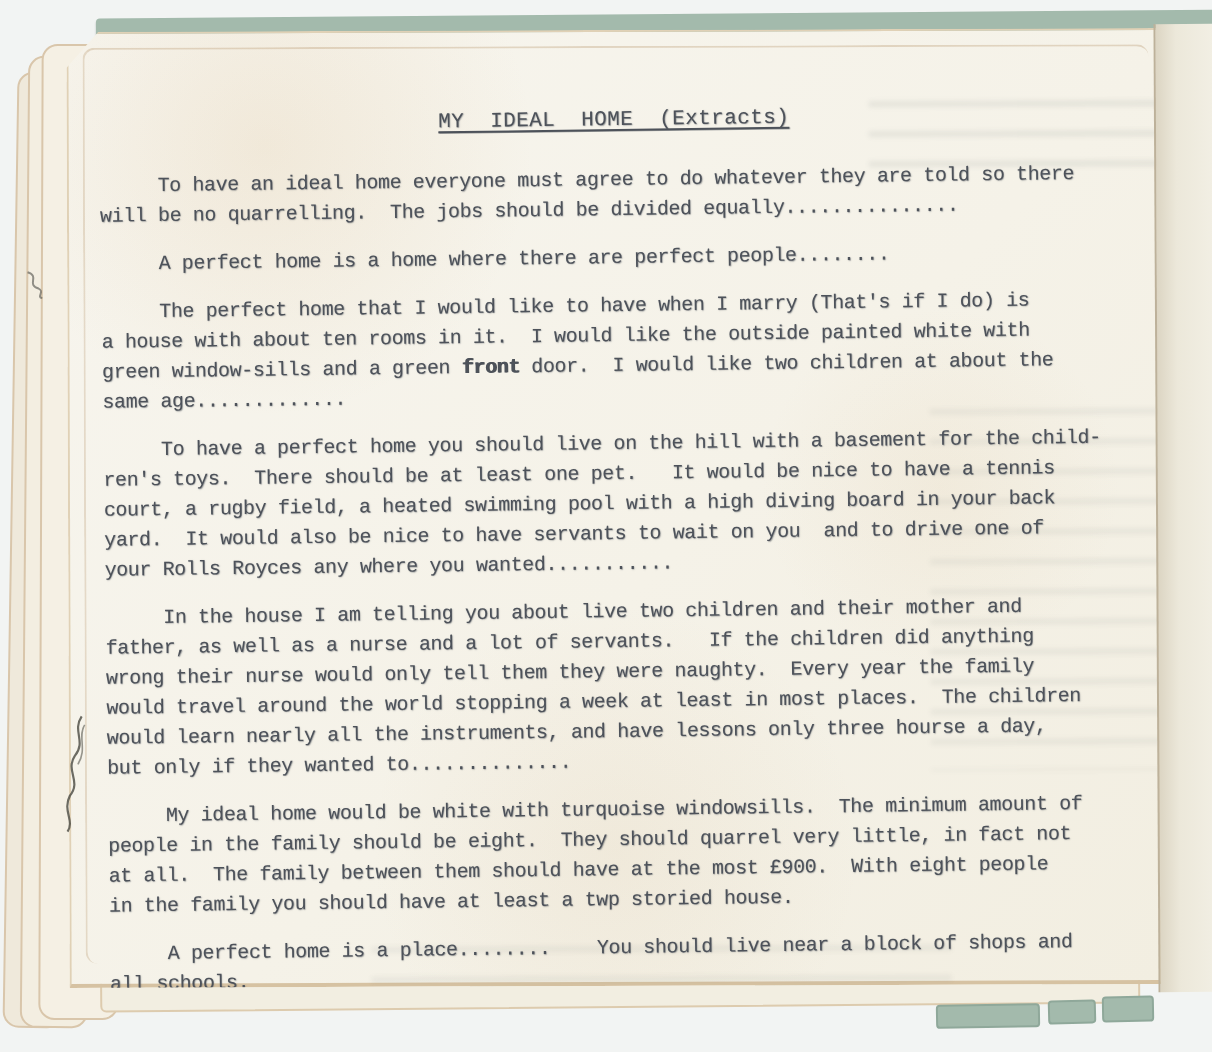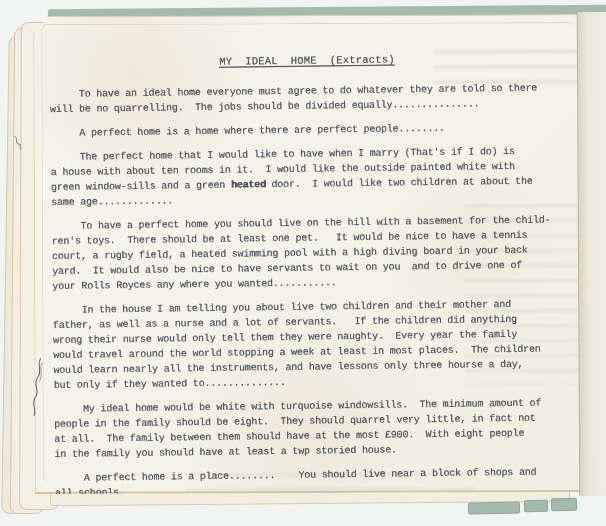--- a/index.html
+++ b/index.html
@@ -123,21 +123,21 @@
     <div class="ghost g2"></div>
     <div class="ghost g3"></div>
 
     <div class="text-block">
       <h1 class="doc-title">MY  IDEAL  HOME  (Extracts)</h1>
       <p class="para">     To have an ideal home everyone must agree to do whatever they are told so there
 will be no quarrelling.  The jobs should be divided equally...............</p>
       <p class="para">     A perfect home is a home where there are perfect people........</p>
       <p class="para"><span>     The perfect home that I would like to have when I marry (That's if I do) is
 a house with about ten rooms in it.  I would like the outside painted white with
-green window-sills and a green </span><span class="bold-word">heated</span><span> door.  I would like two children at about the
+green window-sills and a green </span><span class="bold-word">front</span><span> door.  I would like two children at about the
 same age.............</span></p>
       <p class="para">     To have a perfect home you should live on the hill with a basement for the child-
 ren's toys.  There should be at least one pet.   It would be nice to have a tennis
 court, a rugby field, a heated swimming pool with a high diving board in your back
 yard.  It would also be nice to have servants to wait on you  and to drive one of
 your Rolls Royces any where you wanted...........</p>
       <p class="para">     In the house I am telling you about live two children and their mother and
 father, as well as a nurse and a lot of servants.   If the children did anything
 wrong their nurse would only tell them they were naughty.  Every year the family
 would travel around the world stopping a week at least in most places.  The children

